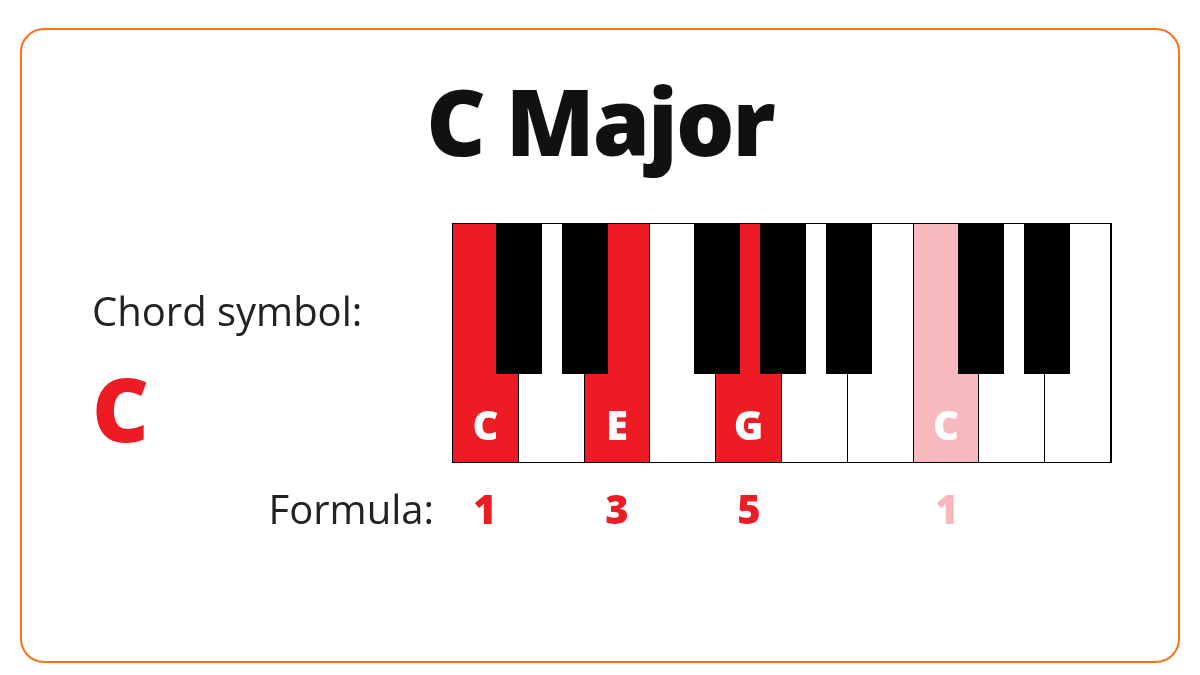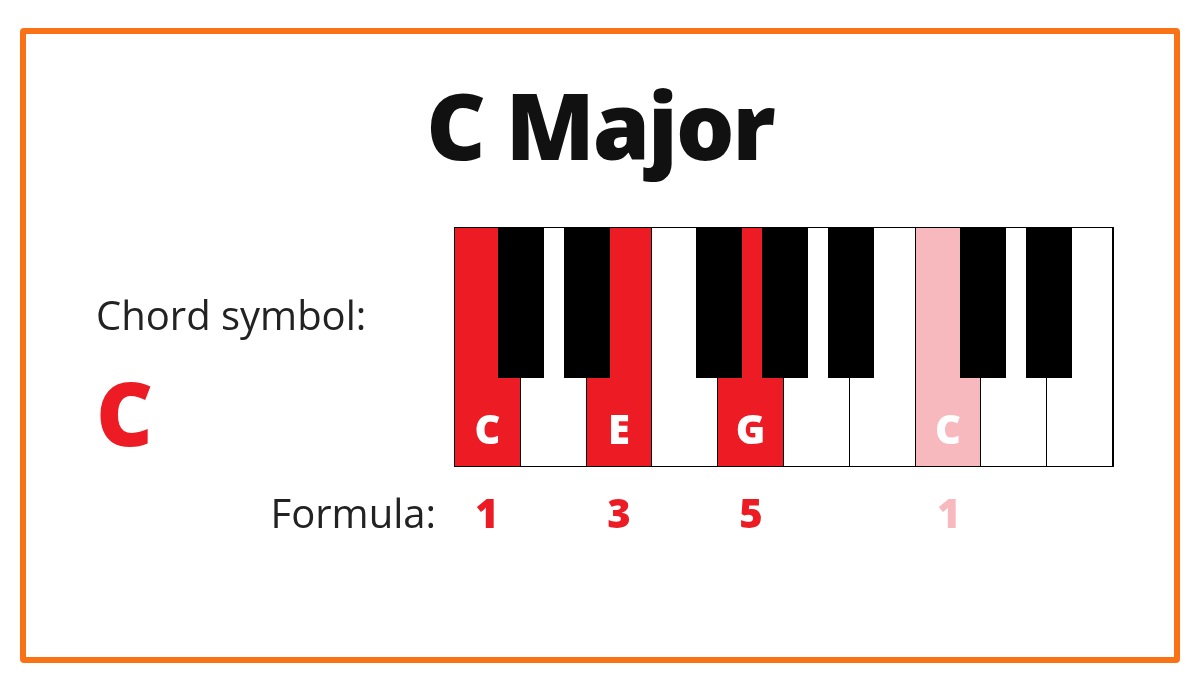--- a/index.html
+++ b/index.html
@@ -8,22 +8,22 @@
     height: 675px;
     font-family: "Open Sans", "Segoe UI", Arial, sans-serif;
     background: #fff;
     display: flex;
     align-items: center;
     justify-content: center;
   }
   .card {
     width: 1160px;
     height: 635px;
-    border: 6px solid #f97316;
-    border-radius: 4px;
+    border: 2px solid #f97316;
+    border-radius: 24px;
     position: relative;
     background: #fff;
     margin-top: 16px;
   }
   .title {
     text-align: center;
     font-weight: 800;
     font-size: 92px;
     color: #111;
     margin-top: 28px;

